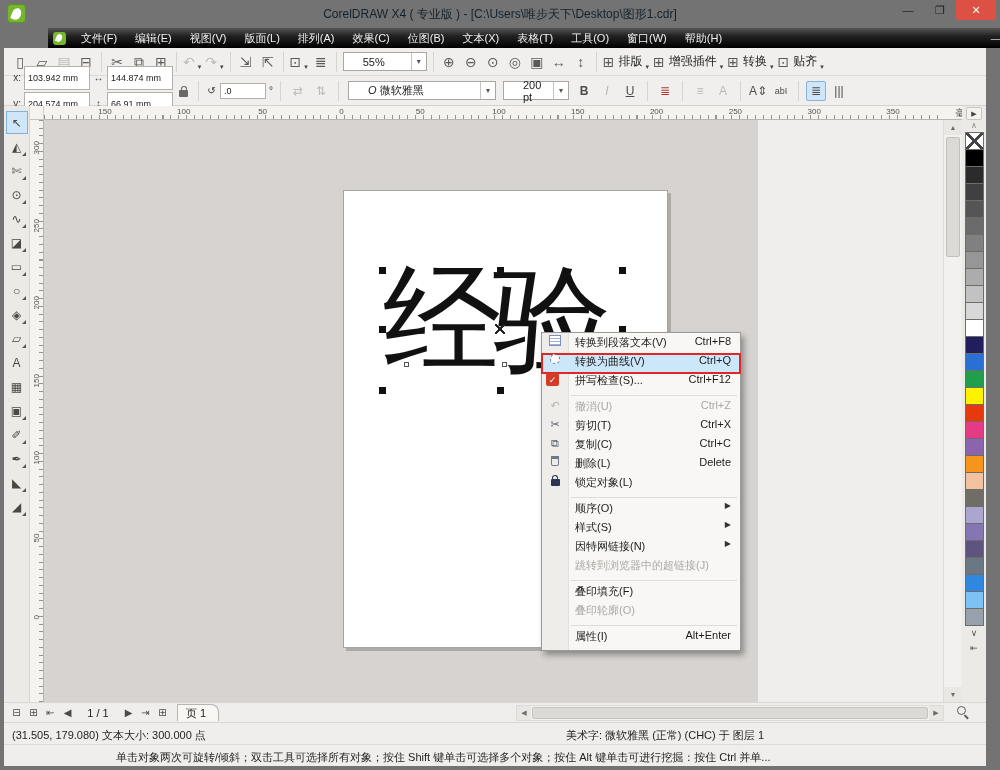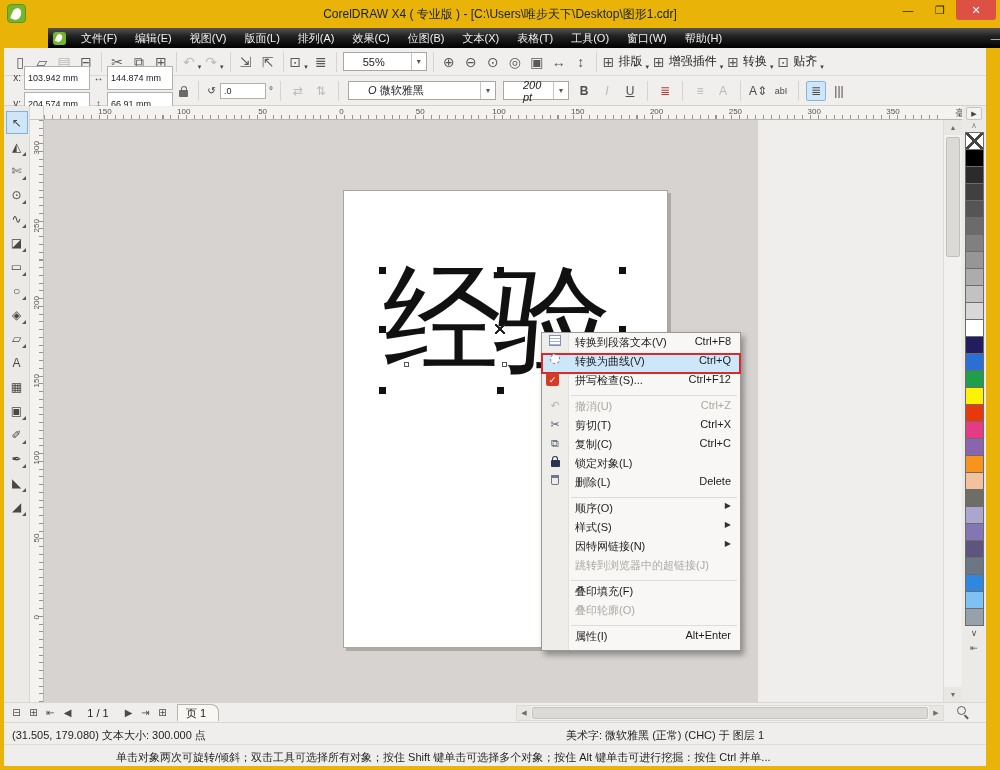--- a/index.html
+++ b/index.html
@@ -1,18 +1,18 @@
 <!DOCTYPE html>
 <html><head>
 <meta charset="utf-8">
 <style>
   * { margin:0; padding:0; box-sizing:border-box; }
   html,body { width:1000px; height:770px; }
   body { font-family:"Liberation Sans","DejaVu Sans",sans-serif; }
-  .win { position:relative; width:1000px; height:770px; background:#eab308; overflow:hidden; }
+  .win { position:relative; width:1000px; height:770px; background:#737373; overflow:hidden; }
 
   
   .titlebar { position:absolute; left:0; top:0; width:1000px; height:28px; }
   .appicon { position:absolute; left:7px; top:4px; width:19px; height:19px; background:#76b62e; border-radius:4px; border:1px solid #5c9420; }
   .appicon::after { content:""; position:absolute; left:4px; top:3px; width:9px; height:12px; background:#fff; border-radius:50% 50% 50% 0; transform:rotate(20deg); }
   .title { position:absolute; left:0; right:0; top:6px; text-align:center; font-size:12px; color:#15222c; }
   .winctrls { position:absolute; right:4px; top:0; height:22px; display:flex; }
   .wbtn { width:32px; height:20px; display:flex; align-items:center; justify-content:center; font-size:11px; color:#15222c; }
   .wbtn.close { width:40px; background:#dd5145; color:#fff; border-radius:0 0 3px 3px; font-weight:bold; }
 
@@ -46,21 +46,21 @@
   .prow { display:flex; align-items:center; gap:3px; }
   .plab { width:9px; text-align:right; font-size:10px; }
   .pin { width:66px; height:24px; background:#fff; border:1px solid #b3b1ad; font-size:9px; display:flex; align-items:center; padding-left:3px; color:#222; }
   .picon { font-size:10px; width:11px; text-align:center; }
   .lockicon { width:9px; height:7px; background:#6b6965; border-radius:1px; position:relative; margin:6px 3px 0 3px; }
   .lockicon::before { content:""; position:absolute; left:1.5px; top:-4px; width:4px; height:4px; border:1.5px solid #6b6965; border-bottom:none; border-radius:3px 3px 0 0; }
   .pbtn { height:20px; min-width:20px; display:flex; align-items:center; justify-content:center; font-size:12px; color:#4c4b47; border-radius:2px; }
   .pbtn.disabled { color:#bcb9b4; }
   .pbtn.selected { background:#cfe6f8; border:1px solid #85b4d9; }
   .fontcombo { width:148px; }
-  .sizecombo { width:66px;font-style:italic; }
+  .sizecombo { width:66px; }
   .bold { font-weight:bold; }
   .ital { font-style:italic; }
   .undl { text-decoration:underline; }
   .alignicon { color:#b43b2e; }
   .smalltxt { font-size:9px; }
 
   
   .workspace { position:absolute; left:0; top:58px; width:982px; height:596px; }
   .toolbox { position:absolute; left:0; top:0; width:26px; height:596px; background:#eceae7; border-right:1px solid #d8d6d2; padding-top:4px; }
   .tool { width:22px; height:23px; margin:1px auto; display:flex; align-items:center; justify-content:center; font-size:12px; color:#4a4843; position:relative; border:1px solid transparent; }
@@ -414,31 +414,31 @@
               <span class="mi mi-cut">✂</span>
               <span class="mlabel">剪切(T)</span>
               <span class="mshort">Ctrl+X</span>
             </div>
             <div class="menu-item">
               <span class="mi mi-copy">⧉</span>
               <span class="mlabel">复制(C)</span>
               <span class="mshort">Ctrl+C</span>
             </div>
             <div class="menu-item">
-              <span class="mi mi-lock">
-                <i></i>
-              </span>
-              <span class="mlabel">锁定对象(L)</span>
-            </div>
-            <div class="menu-item">
               <span class="mi mi-delete">
                 <i></i>
               </span>
               <span class="mlabel">删除(L)</span>
               <span class="mshort">Delete</span>
+            </div>
+            <div class="menu-item">
+              <span class="mi mi-lock">
+                <i></i>
+              </span>
+              <span class="mlabel">锁定对象(L)</span>
             </div>
             <div class="menu-sep"></div>
             <div class="menu-item">
               <span class="mlabel">顺序(O)</span>
               <span class="msub">▶</span>
             </div>
             <div class="menu-item">
               <span class="mlabel">样式(S)</span>
               <span class="msub">▶</span>
             </div>

